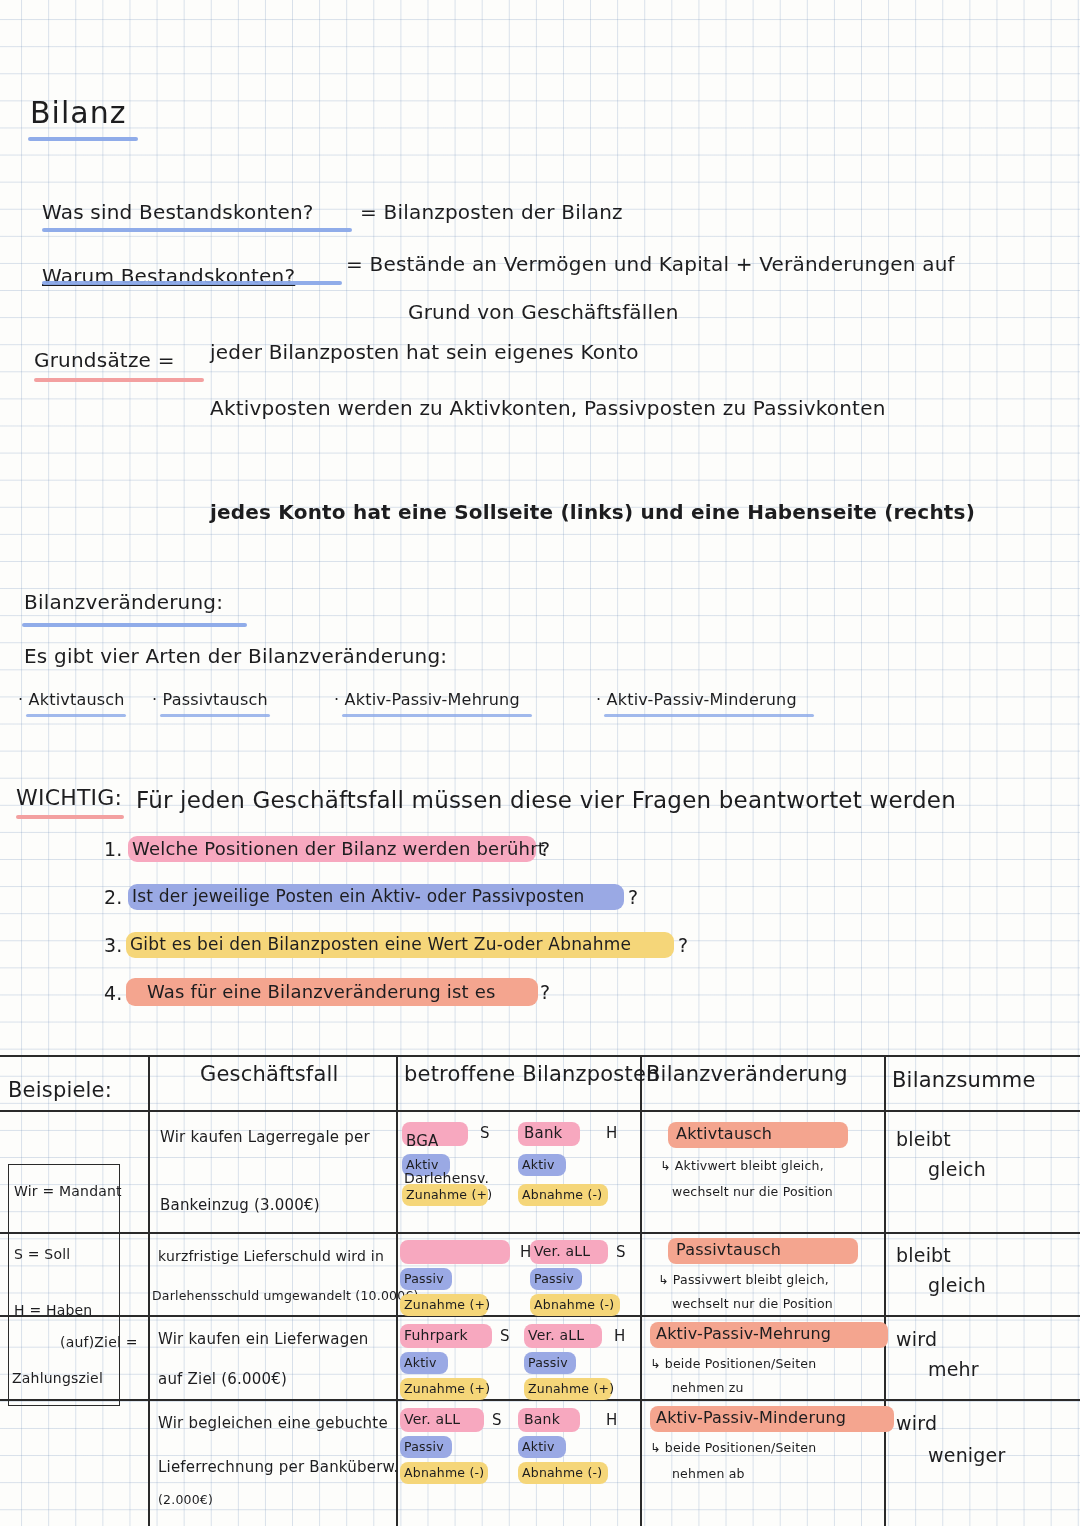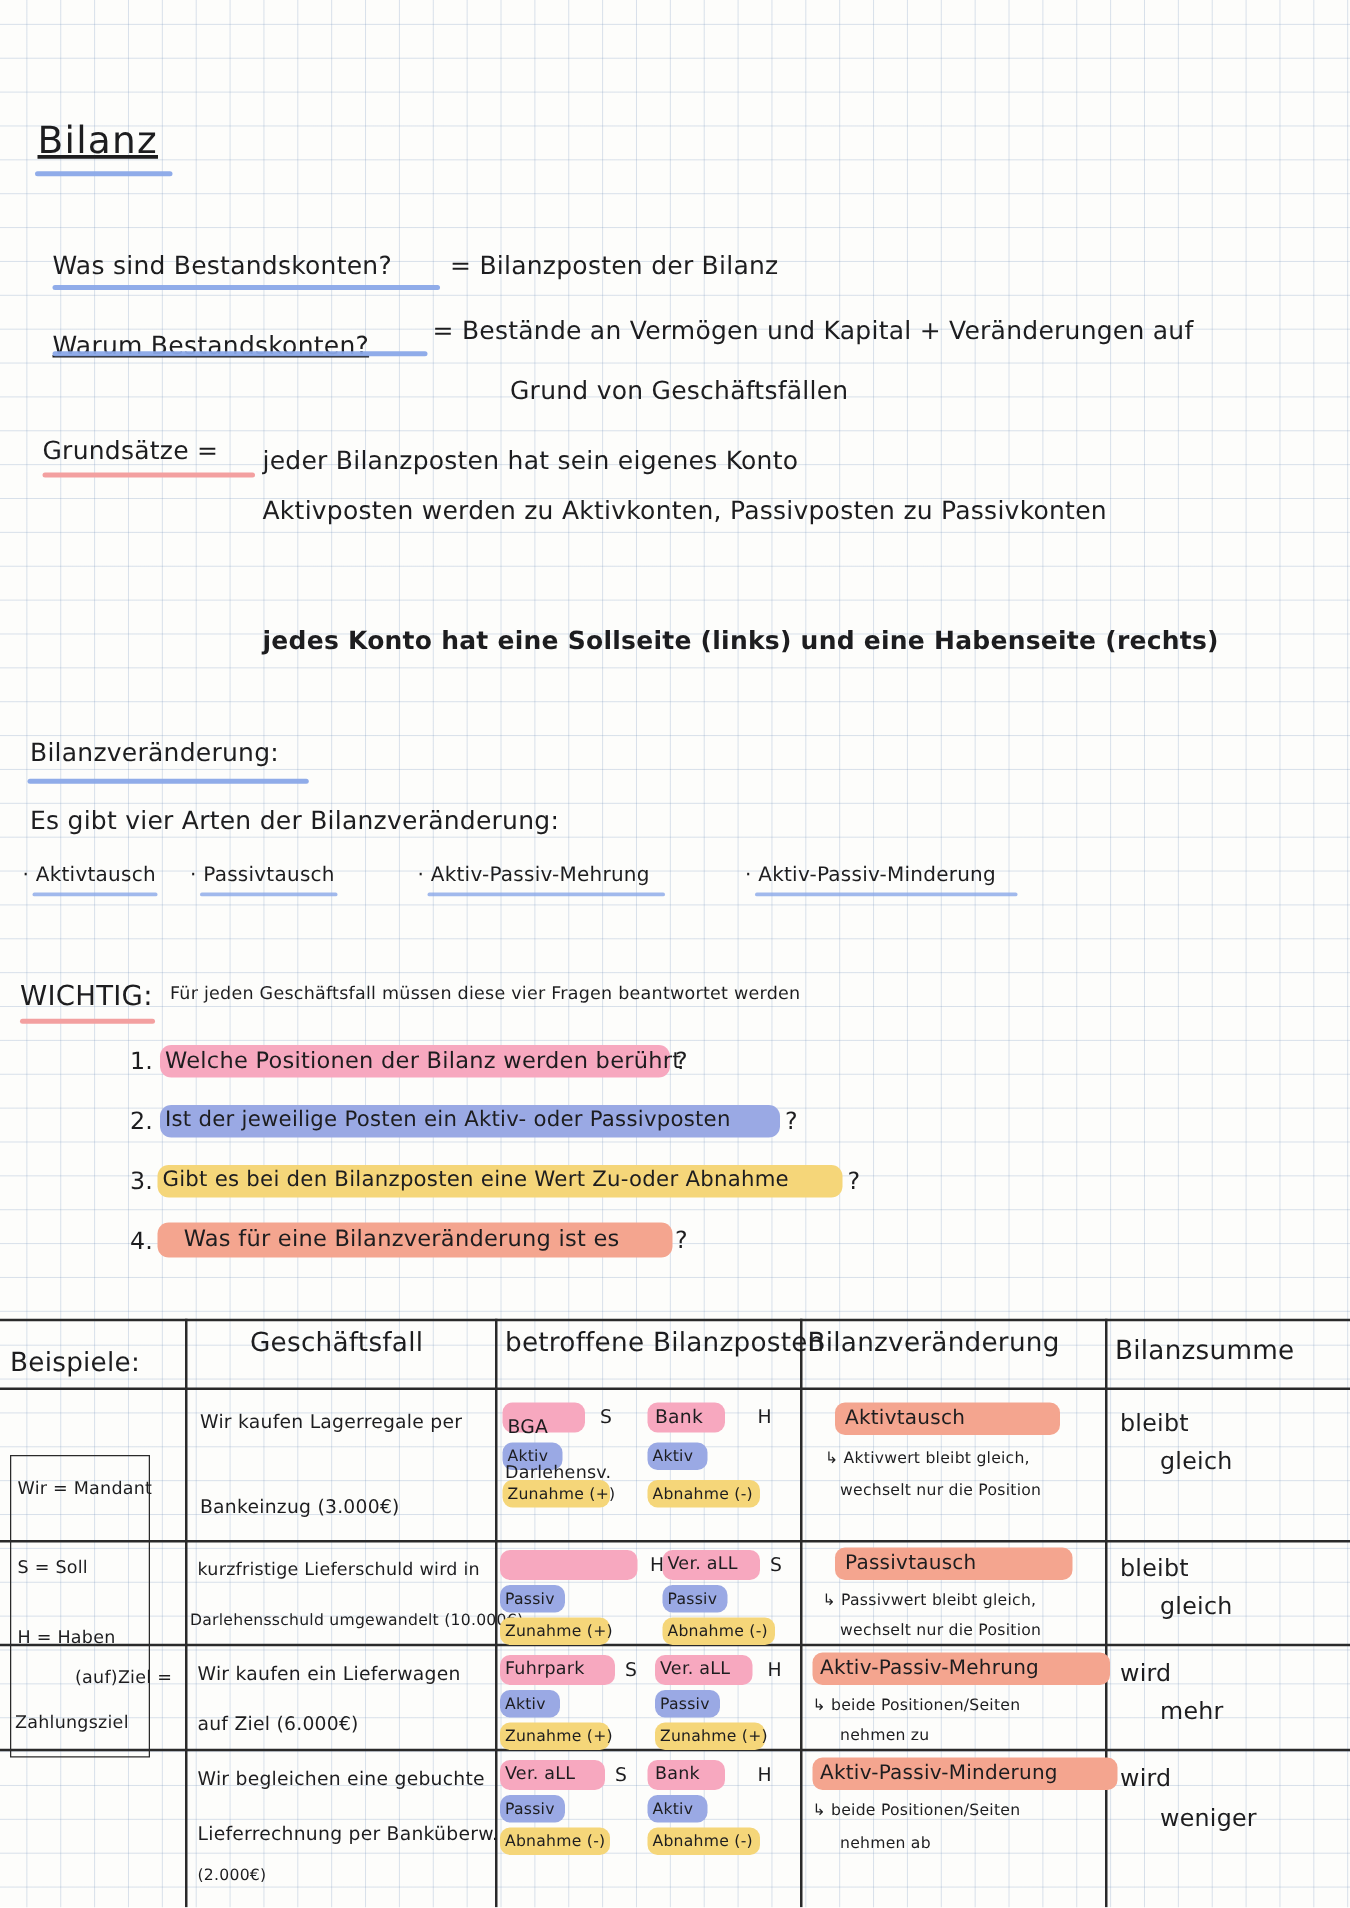--- a/index.html
+++ b/index.html
@@ -26,21 +26,20 @@
     font-weight: 400;
     letter-spacing: 0.2px;
   }
   .abs { position: absolute; }
 
   
   .title {
     left: 30px; top: 92px;
     font-size: 30px;
     letter-spacing: 1px;
-    text-decoration: underline;
   }
   .ul-blue {
     position: absolute;
     background: #8aa8e8;
     height: 4px;
     border-radius: 2px;
     opacity: 0.95;
   }
   .ul-red {
     position: absolute;
@@ -94,21 +93,21 @@
   <div class="ul-blue" style="left:42px; top:228px; width:310px;"></div>
   <div class="abs hand q" style="left:360px; top:200px;">= Bilanzposten der Bilanz</div>
 
   <div class="abs hand q" style="left:42px; top:264px;text-decoration:underline;">Warum Bestandskonten?</div>
   <div class="ul-blue" style="left:42px; top:281px; width:300px;"></div>
   <div class="abs hand q" style="left:346px; top:252px;">= Bestände an Vermögen und Kapital + Veränderungen auf</div>
   <div class="abs hand q" style="left:408px; top:300px;">Grund von Geschäftsfällen</div>
 
   <div class="abs hand q" style="left:34px; top:348px;">Grundsätze =</div>
   <div class="ul-red" style="left:34px; top:378px; width:170px;"></div>
-  <div class="abs hand q" style="left:210px; top:356px;">jeder Bilanzposten hat sein eigenes Konto</div>
+  <div class="abs hand q" style="left:210px; top:340px;">jeder Bilanzposten hat sein eigenes Konto</div>
   <div class="abs hand q" style="left:210px; top:396px;">Aktivposten werden zu Aktivkonten, Passivposten zu Passivkonten</div>
   <div class="abs hand q" style="left:210px; top:500px;font-weight:bold;">jedes Konto hat eine Sollseite (links) und eine Habenseite (rechts)</div>
 
   <div class="abs hand q" style="left:24px; top:590px;">Bilanzveränderung:</div>
   <div class="ul-blue" style="left:22px; top:623px; width:225px;"></div>
   <div class="abs hand q" style="left:24px; top:644px;">Es gibt vier Arten der Bilanzveränderung:</div>
 
   <div class="abs hand" style="left:18px; top:690px; font-size:16px;">· Aktivtausch</div>
   <div class="ul-blue" style="left:26px; top:714px; width:100px; height:3px; opacity:0.8;"></div>
 
@@ -116,21 +115,21 @@
   <div class="ul-blue" style="left:160px; top:714px; width:110px; height:3px; opacity:0.8;"></div>
 
   <div class="abs hand" style="left:334px; top:690px; font-size:16px;">· Aktiv-Passiv-Mehrung</div>
   <div class="ul-blue" style="left:342px; top:714px; width:190px; height:3px; opacity:0.8;"></div>
 
   <div class="abs hand" style="left:596px; top:690px; font-size:16px;">· Aktiv-Passiv-Minderung</div>
   <div class="ul-blue" style="left:604px; top:714px; width:210px; height:3px; opacity:0.8;"></div>
 
   <div class="abs hand" style="left:16px; top:785px; font-size:22px;">WICHTIG:</div>
   <div class="ul-red" style="left:16px; top:815px; width:108px;"></div>
-  <div class="abs hand" style="left:136px; top:787px; font-size:14px;">Für jeden Geschäftsfall müssen diese vier Fragen beantwortet werden</div>
+  <div class="abs hand" style="left:136px; top:787px; font-size:23px;">Für jeden Geschäftsfall müssen diese vier Fragen beantwortet werden</div>
 
   <div class="abs hand" style="left:104px; top:838px; font-size:19px;">1.</div>
   <div class="hl hl-pink" style="left:128px; top:836px; width:408px; height:26px;"></div>
   <div class="txt-over hand" style="left:132px; top:838px; font-size:18px;">Welche Positionen der Bilanz werden berührt</div>
   <div class="abs hand" style="left:540px; top:838px; font-size:19px;">?</div>
 
   <div class="abs hand" style="left:104px; top:886px; font-size:19px;">2.</div>
   <div class="hl hl-blue" style="left:128px; top:884px; width:496px; height:26px;"></div>
   <div class="txt-over hand" style="left:132px; top:886px; font-size:17px;">Ist der jeweilige Posten ein Aktiv- oder Passivposten</div>
   <div class="abs hand" style="left:628px; top:886px; font-size:19px;">?</div>

